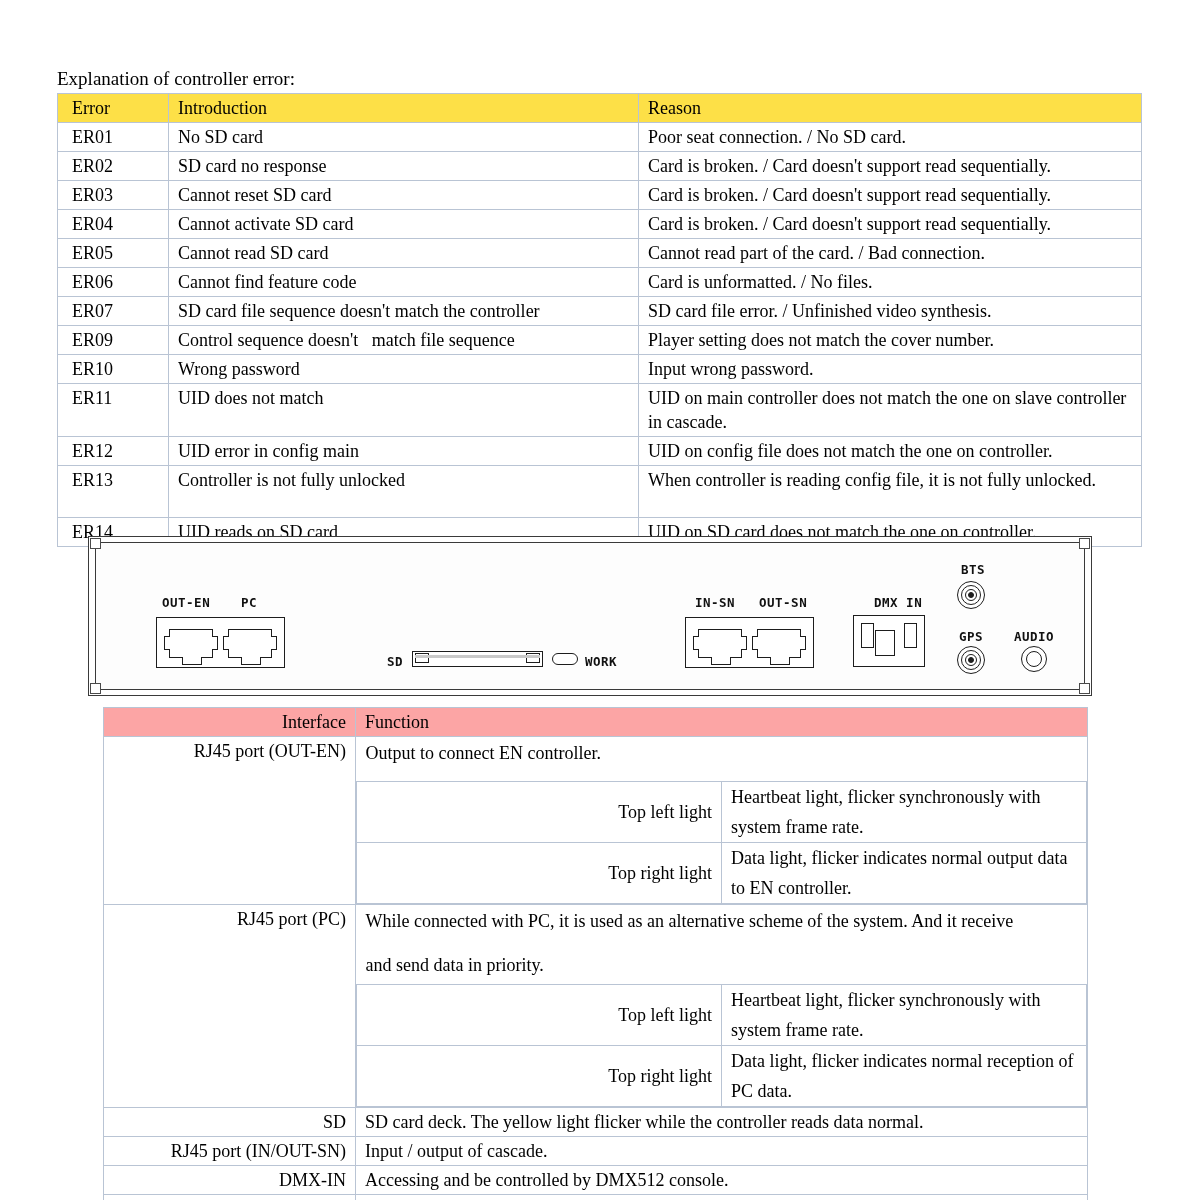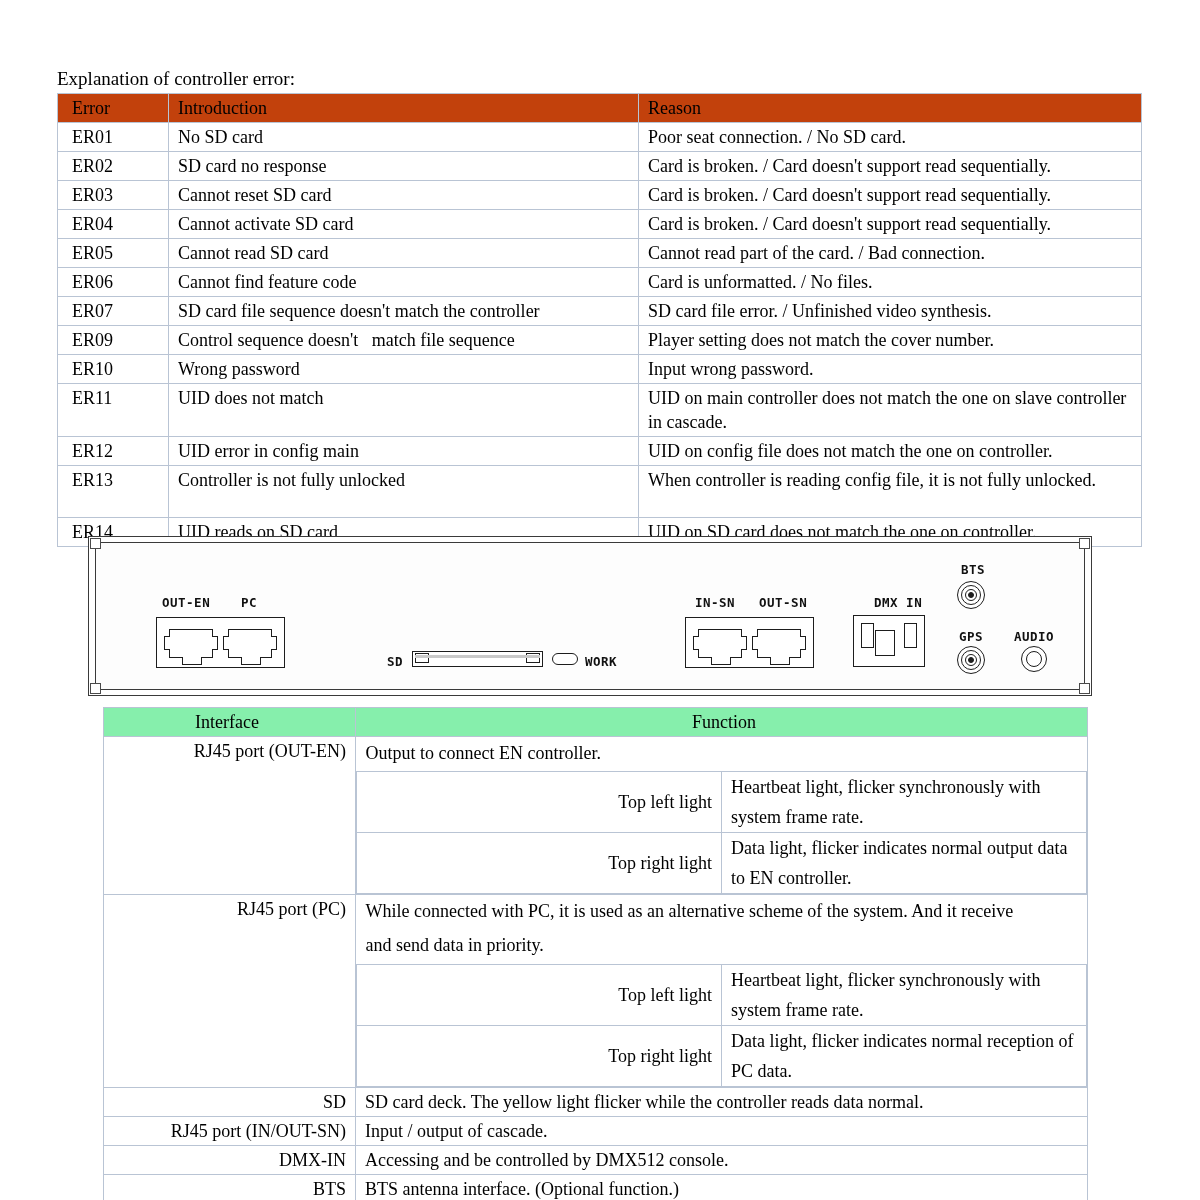--- a/index.html
+++ b/index.html
@@ -29,21 +29,21 @@
   }
   .err-table th,.err-table td{
     border:1px solid #b9c4d4;
     padding:2px 0 2px 9px;
     vertical-align:top;
     line-height:24px;
     font-weight:normal;
     text-align:left;
   }
   .err-table thead th{
-    background:#c2410c;
+    background:#fde047;
     height:23px;
   }
   .err-table .c-err{width:96px;padding-left:14px;}
   .err-table .c-int{width:460px;}
   .err-table tbody td{height:23px;}
   .err-table tr.tall td{height:47px;}
   .err-table td.wrapcell{white-space:normal;}
 
   
   .device{
@@ -159,37 +159,37 @@
     table-layout:fixed;
     font-size:18px;
   }
   .if-table td,.if-table th{
     border:1px solid #b9c4d4;
     vertical-align:top;
     font-weight:normal;
     line-height:26px;
   }
   .if-table thead th{
-    background:#86efac;height:26px;text-align:center;
+    background:#fca5a5;height:26px;
   }
   .if-col-a{width:238px;}
   .if-left{text-align:right;padding:1px 9px 1px 4px;}
   .if-right{text-align:left;padding:1px 4px 1px 9px;}
   .if-nopad{padding:0;border:none;}
   .if-blank{border-right:1px solid #b9c4d4;}
 
   .sub-table{
     width:100%;border-collapse:collapse;table-layout:fixed;
   }
   .sub-table td{
     border:1px solid #b9c4d4;line-height:30px;vertical-align:middle;
   }
   .sub-lbl{width:152px;text-align:right;padding:0 9px 0 4px;}
   .sub-val{text-align:left;padding:0 4px 0 9px;}
-  .lead-row td{border:none;padding:1px 4px 3px 9px;line-height:30px;}
+  .lead-row td{border:none;padding:1px 4px 13px 9px;line-height:30px;}
   .lead-row-2 td{border:none;padding:1px 4px 3px 9px;line-height:31px;margin-top:20px;}
   .nb{border:none !important;}
 </style>
 </head>
 <body>
 
 <div class="page">
 
   <div class="sec-title">Explanation of controller error:</div>
 

